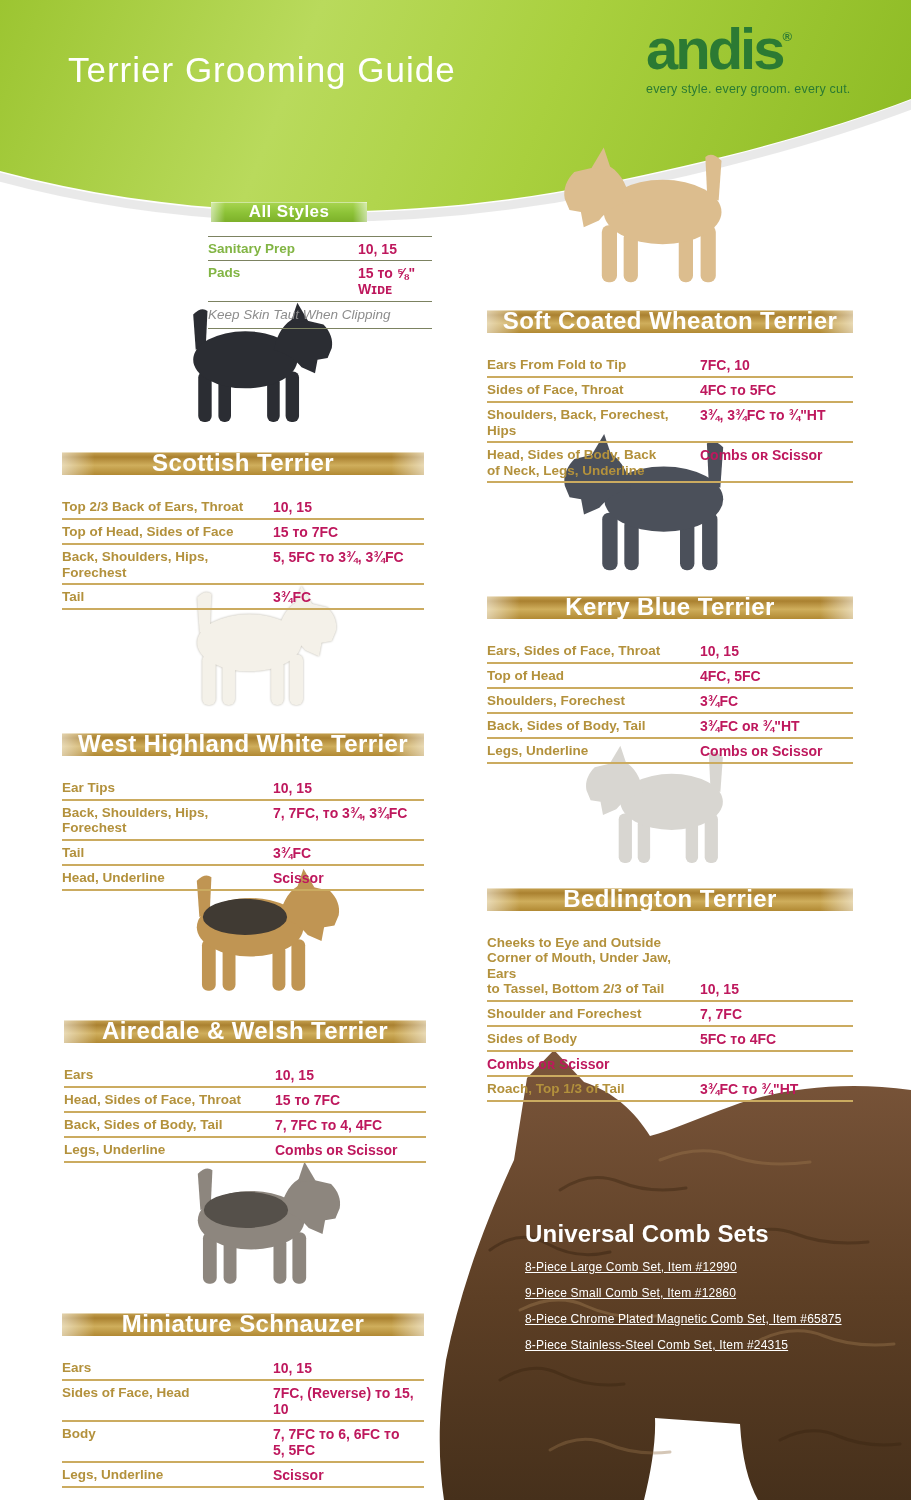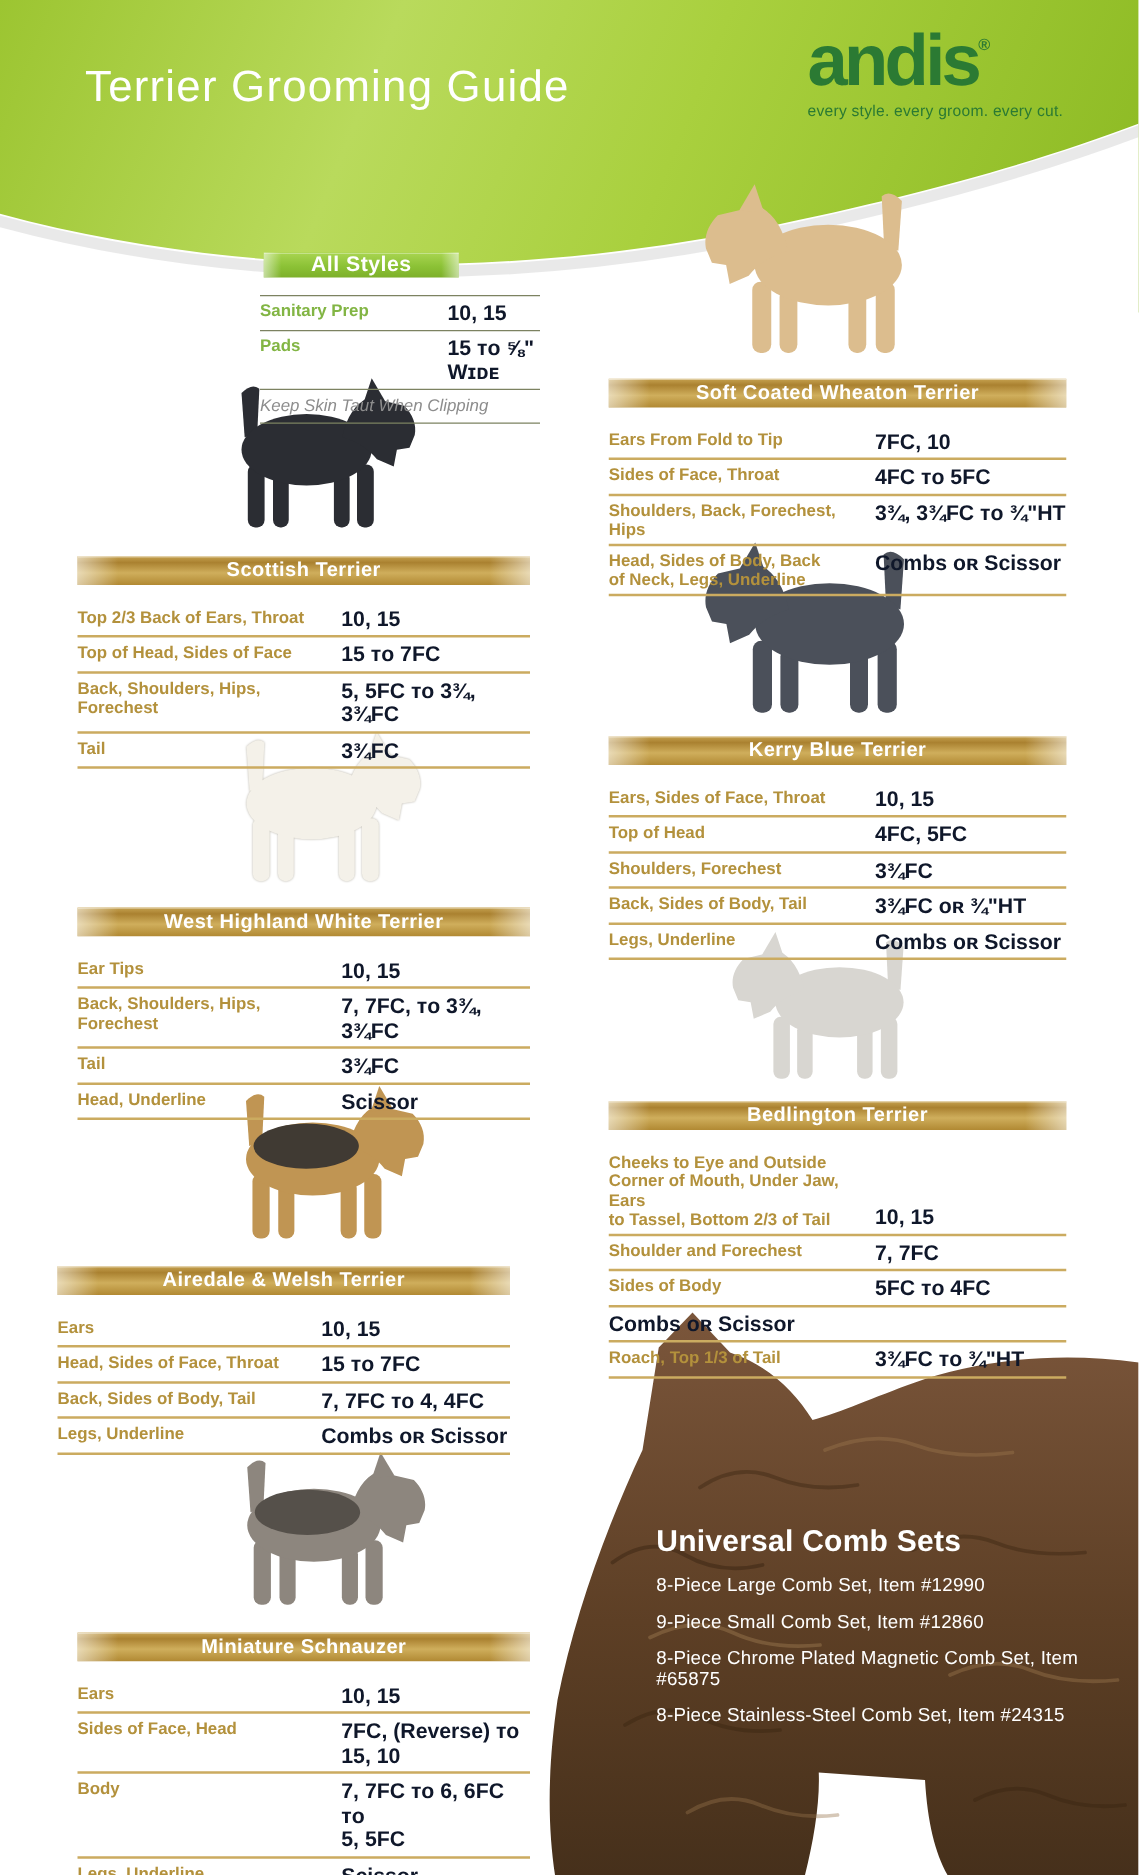--- a/index.html
+++ b/index.html
@@ -19,44 +19,44 @@
     font-size:35px;font-weight:400;letter-spacing:1px;color:#fff;z-index:2;
   }
   .brand{position:absolute;left:646px;top:20px;z-index:2;color:#2b7a33;}
   .brand-word{font-size:58px;font-weight:bold;letter-spacing:-3px;line-height:1;}
   .reg{font-size:13px;vertical-align:28px;letter-spacing:0;}
   .tagline{font-size:12.5px;margin-top:4px;letter-spacing:.2px;}
   
   .gtable{position:absolute;z-index:3;}
   .bar{
     position:relative;height:23px;display:flex;align-items:center;justify-content:center;
-    color:#fff;font-size:16px;letter-spacing:.4px;
+    color:#fff;font-size:24px;letter-spacing:.4px;
     background:linear-gradient(180deg,#c6a250 0%,#aa8130 22%,#cfae5c 58%,#b18933 100%);
     box-shadow:inset 0 1px 0 rgba(255,255,255,.45);
   }
   .bar::before{
     content:"";position:absolute;inset:0;pointer-events:none;
     background:linear-gradient(90deg,rgba(255,255,255,.55),rgba(255,255,255,0) 9%,rgba(255,255,255,0) 91%,rgba(255,255,255,.55));
   }
   .row{display:flex;align-items:flex-start;padding:4px 0 3px;border-bottom:2px solid #cbab60;}
   .lbl{flex:none;width:211px;color:#b3913c;font-weight:bold;font-size:13.5px;line-height:1.15;white-space:pre-line;}
-  .val{color:#0f172a;font-weight:bold;font-size:17px;line-height:1.15;white-space:pre-line;}
+  .val{color:#be185d;font-weight:bold;font-size:14px;line-height:1.15;white-space:pre-line;}
   .right-t .lbl{width:213px;}
   #t-allstyles .lbl{width:105px;color:#82b544;}
   #t-allstyles .row{border-bottom-color:#7c8261;border-bottom-width:1.5px;gap:45px;}
   #t-allstyles .rows{border-top:1.5px solid #7c8261;}
   #t-allstyles .bar{
     width:156px;margin-left:3px;height:20px;font-size:17px;
     background:linear-gradient(180deg,#a9d551 0%,#8cc236 55%,#7db02a 100%);
   }
   .note{font-style:italic;color:#8d8d8d;font-weight:normal;font-size:13.5px;display:block;padding:5px 0 6px;}
   #t-allstyles{left:208px;top:188px;width:224px;}
   #t-scottish{left:62px;top:432px;width:362px;}
   #t-westie{left:62px;top:713px;width:362px;}
-  #t-airedale{left:46px;top:1000px;width:362px;}
+  #t-airedale{left:64px;top:1000px;width:362px;}
   #t-schnauzer{left:62px;top:1293px;width:362px;}
   #t-wheaton{left:487px;top:290px;width:366px;}
   #t-kerry{left:487px;top:576px;width:366px;}
   #t-bedlington{left:487px;top:868px;width:366px;}
   #t-bedlington .row:first-child{align-items:flex-end;}
   
   .dog-slot{position:absolute;z-index:2;}
   .dog-slot svg{width:100%;height:100%;display:block;}
   .flip svg{transform:scaleX(-1);}
   #dog-wheaton{left:560px;top:140px;width:190px;height:148px;}
@@ -65,21 +65,21 @@
   #dog-westie{left:172px;top:574px;width:168px;height:136px;}
   #dog-westie svg{filter:drop-shadow(0 0 1px #b9b5aa);}
   #dog-bedlington{left:582px;top:744px;width:166px;height:124px;}
   #dog-airedale{left:171px;top:856px;width:172px;height:140px;}
   #dog-schnauzer{left:172px;top:1149px;width:172px;height:140px;}
   
   .big-dog{position:absolute;left:430px;top:1040px;width:481px;height:460px;z-index:2;}
   
   .combs{position:absolute;left:525px;top:1220px;width:375px;color:#fff;z-index:5;}
   .comb-head{font-weight:bold;font-size:24px;margin-bottom:12px;letter-spacing:.2px;}
-  .comb-item{font-size:15px;margin-bottom:12px;letter-spacing:.2px;}
+  .comb-item{font-size:12px;margin-bottom:12px;letter-spacing:.2px;text-decoration:underline;}
 </style>
 </head>
 <body>
 
 <div class="page">
 
   <div class="header">
     <svg class="curve" viewBox="0 0 911 254">
       <path d="M-4 170 C 200 226 420 220 600 184 C 735 157 835 128 916 97 L916 258 L-4 258 Z" fill="#ffffff"></path>
       <path d="M-4 176 C 200 232 420 226 600 190 C 735 163 835 134 916 103" fill="none" stroke="#d7d7d7" stroke-width="9" opacity="0.55"></path>

